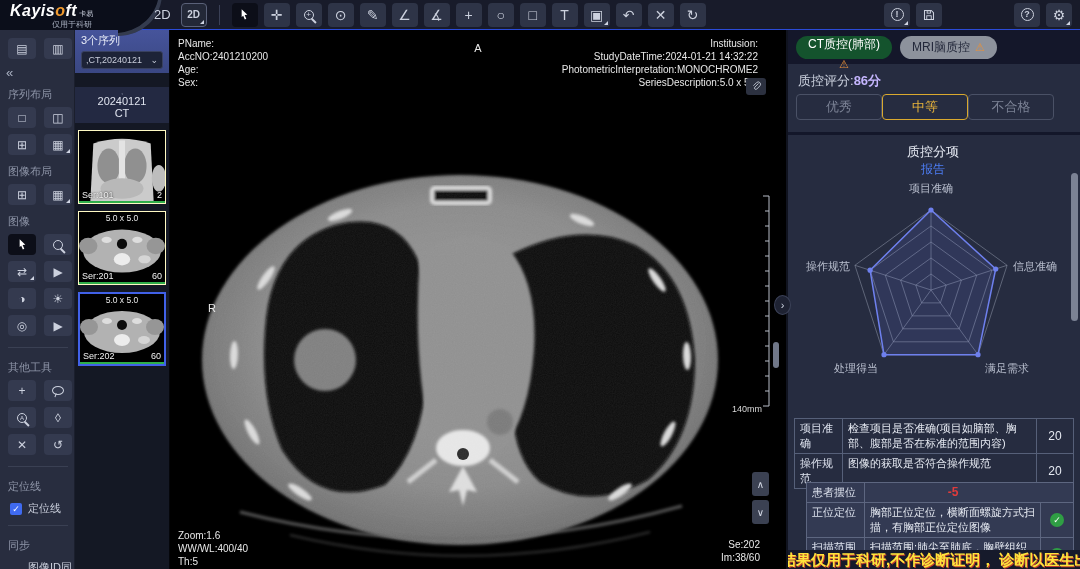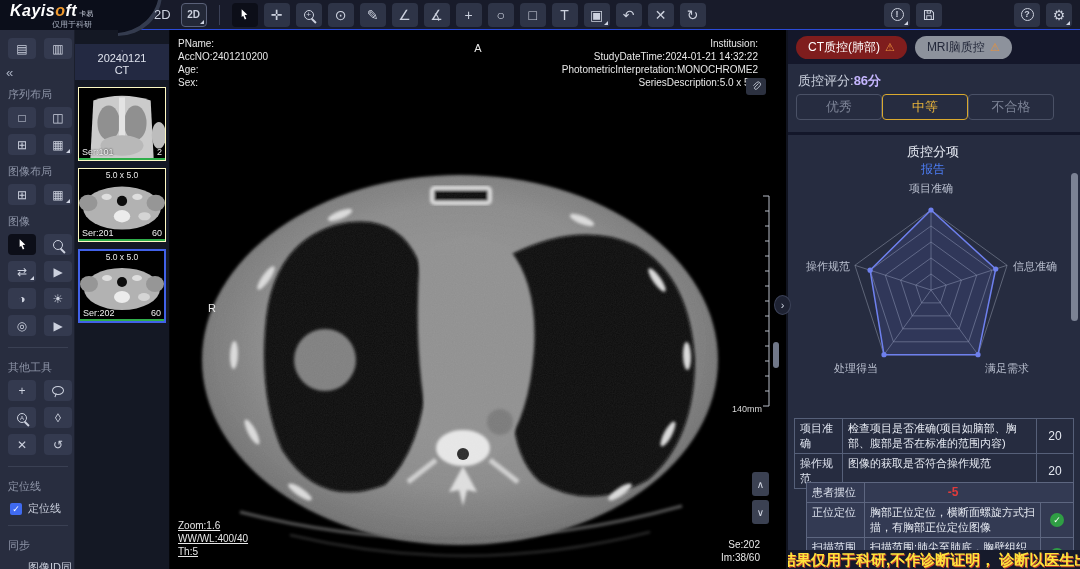--- a/index.html
+++ b/index.html
@@ -95,21 +95,21 @@
   .thumb .gbar { position:absolute; bottom:0; left:0; right:0; height:2px; background:#2fae4a; }
 
   
   .viewport { position:absolute; left:170px; top:30px; width:616px; height:539px; background:#000; }
   .ct-art { position:absolute; left:0; top:0; }
   .ov { position:absolute; color:#e8e8e8; font-size:10px; line-height:13px; z-index:5; }
   .ov.tl { left:8px; top:7px; }
   .ov.tr { right:28px; top:7px; text-align:right; }
   .ov.oa { left:0; right:0; top:12px; text-align:center; font-size:11px; }
   .ov.or { left:38px; top:272px; font-size:11px; }
-  .ov.bl { left:8px; bottom:11px;text-decoration:underline; }
+  .ov.bl { left:8px; bottom:1px; }
   .ov.br { right:26px; bottom:5px; text-align:right; }
   .clipbtn { position:absolute; right:20px; top:48px; width:20px; height:17px; background:#2c3140;
              border:none; border-radius:3px; color:#c6cbd8; display:flex; align-items:center;
              justify-content:center; cursor:pointer; z-index:6; }
   .ruler { position:absolute; right:16px; top:165px; z-index:4; }
   .ruler-label { position:absolute; right:24px; top:374px; color:#d8d8d8; font-size:9px; z-index:4; }
   .scrollbtn { position:absolute; right:17px; width:17px; height:24px; background:#3b4152; border:none;
              border-radius:3px; color:#d5dae6; font-size:10px; display:flex; align-items:center;
              justify-content:center; cursor:pointer; z-index:6; }
   .scrollbtn.up { top:442px; } .scrollbtn.down { top:470px; }
@@ -121,21 +121,21 @@
              border:1px solid #3c4258; border-radius:50%; color:#cfd5e2; font-size:11px;
              display:flex; align-items:center; justify-content:center; z-index:40; cursor:pointer; }
 
   
   .rpanel { position:absolute; left:786px; top:30px; width:294px; height:539px; background:#262c40;
             border-left:2px solid #10131f; z-index:20; overflow:hidden; }
   .rtabs { position:absolute; left:0; top:0; right:0; height:34px; background:#14172a;
            display:flex; align-items:center; gap:8px; padding:0 8px; }
   .pill { display:flex; align-items:center; gap:5px; height:23px; padding:0 12px; border:none;
           border-radius:12px; font-size:12px; cursor:pointer; }
-  .pill.active { background:#7f1d1d; color:#fff; }
+  .pill.active { background:#14532d; color:#fff;flex-direction:column; }
   .pill.inactive { background:#8d929c; color:#23283a; }
   .warn { color:#e8913a; font-size:11px; }
   .score-row { position:absolute; left:10px; top:42px; font-size:13px; color:#ccd2df; }
   .score-val { color:#c4b5fd; font-weight:bold; }
   .ratings { position:absolute; left:8px; top:64px; display:flex; }
   .ratebtn { width:86px; height:26px; background:transparent; border:1px solid #4a5166; border-radius:4px;
              color:#7b8295; font-size:13px; cursor:pointer; }
   .ratebtn.sel { border-color:#d9a92f; color:#e9b53a; }
   .rdivider { position:absolute; left:0; right:0; top:102px; height:3px; background:#13172a; }
   .sect-row { position:absolute; left:12px; right:14px; top:113px; display:flex;
@@ -358,20 +358,27 @@
     <div id="rail-sync">
         <div class="rail-title divided">同步</div>
         <div class="cbrow">
           <span class="cb">✓</span>
           <span>图像ID同步</span>
         </div>
       </div>
   </nav>
 
   <aside class="thumbs">
+    <div class="series-head">
+      <div class="series-head-title">3个序列</div>
+      <div class="series-select">
+        <span>,CT,20240121</span>
+        <span>⌄</span>
+      </div>
+    </div>
     <div class="study-block">
       <div class="study-pt">,</div>
       <div class="study-date">20240121</div>
       <div class="study-mod">CT</div>
     </div>
     <div id="thumb-list">
         <div class="thumb">
           <svg class="art" viewBox="0 0 84 70">
             <rect width="84" height="70" fill="#000"></rect>
             <path d="M14 12 Q42 3 70 12 L73 70 L11 70 Z" fill="#cbcbcb"></path>

